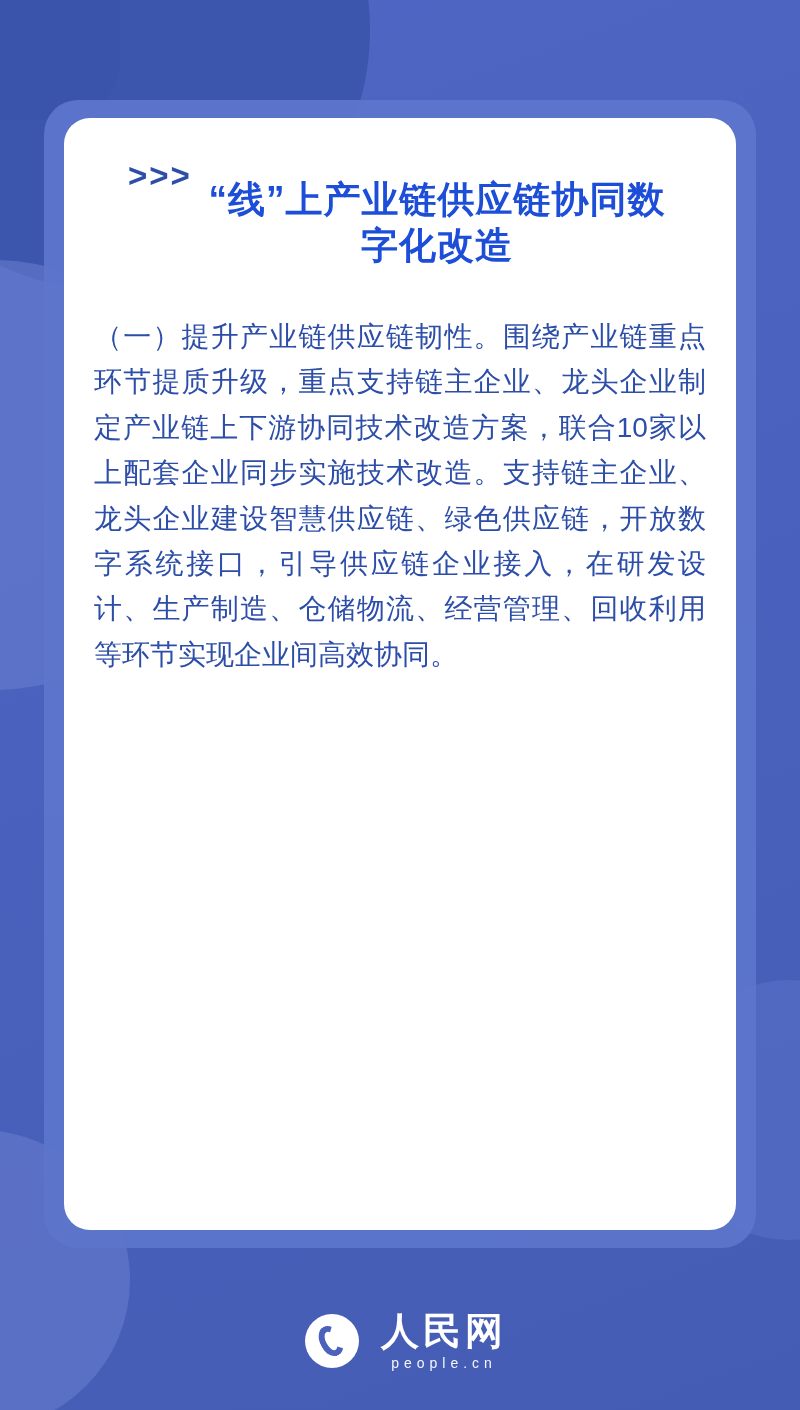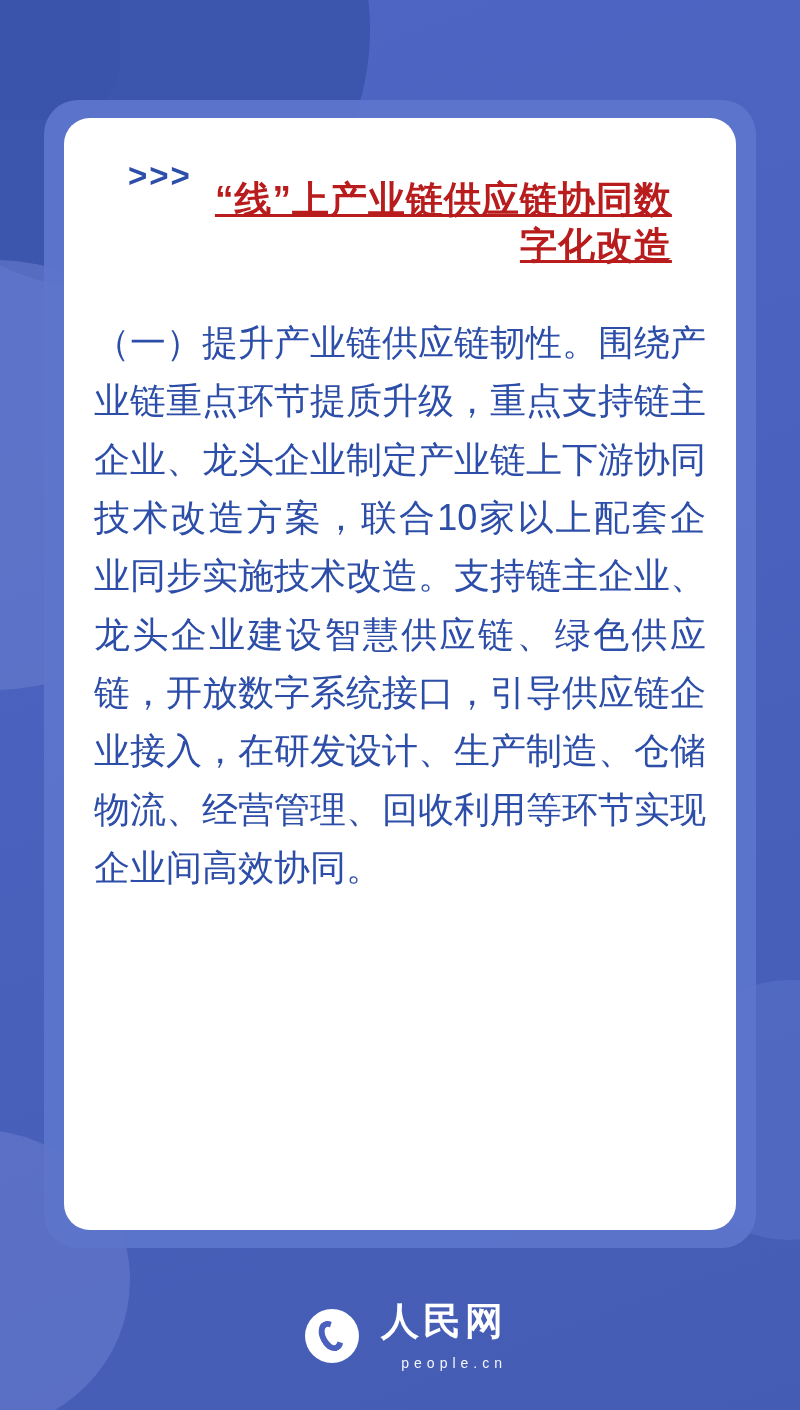--- a/index.html
+++ b/index.html
@@ -99,36 +99,35 @@
   .chev {
     color: #2d4ea8;
     font-size: 33px;
     font-weight: bold;
     letter-spacing: 2px;
     line-height: 1.25;
     flex: 0 0 auto;
     padding-top: 3px;
   }
   .title {
-    color: #b91c1c;
+    color: #1d4ed8;
     font-size: 37px;
     font-weight: bold;
     line-height: 1.25;
-    text-align: right;
+    text-align: center;
     letter-spacing: 1px;
     flex: 0 1 auto;
     max-width: 470px;
-    text-decoration: underline;
   }
   .body-text {
     margin-top: 20px;
   }
   .para {
     color: #2d4ea8;
-    font-size: 36px;
+    font-size: 28px;
     line-height: 1.62;
     text-align: justify;
     text-justify: inter-character;
     margin: 0 0 6px 0;
     letter-spacing: 0px;
   }
   
   .footer {
     position: absolute;
     left: 12px;
@@ -168,23 +167,23 @@
   .logo-cn {
     color: #ffffff;
     font-size: 38px;
     font-weight: bold;
     letter-spacing: 4px;
   }
   .logo-en {
     color: #ffffff;
     font-size: 14px;
     letter-spacing: 5px;
-    margin-top: 16px;
+    margin-top: 6px;
     opacity: 0.95;
-    text-align: right;
+    text-align: center;
   }
 </style>
 </head>
 <body>
 
 <div class="poster">
   <div class="blob blob-1"></div>
   <div class="blob blob-2"></div>
   <div class="blob blob-3"></div>
   <div class="blob blob-4"></div>

